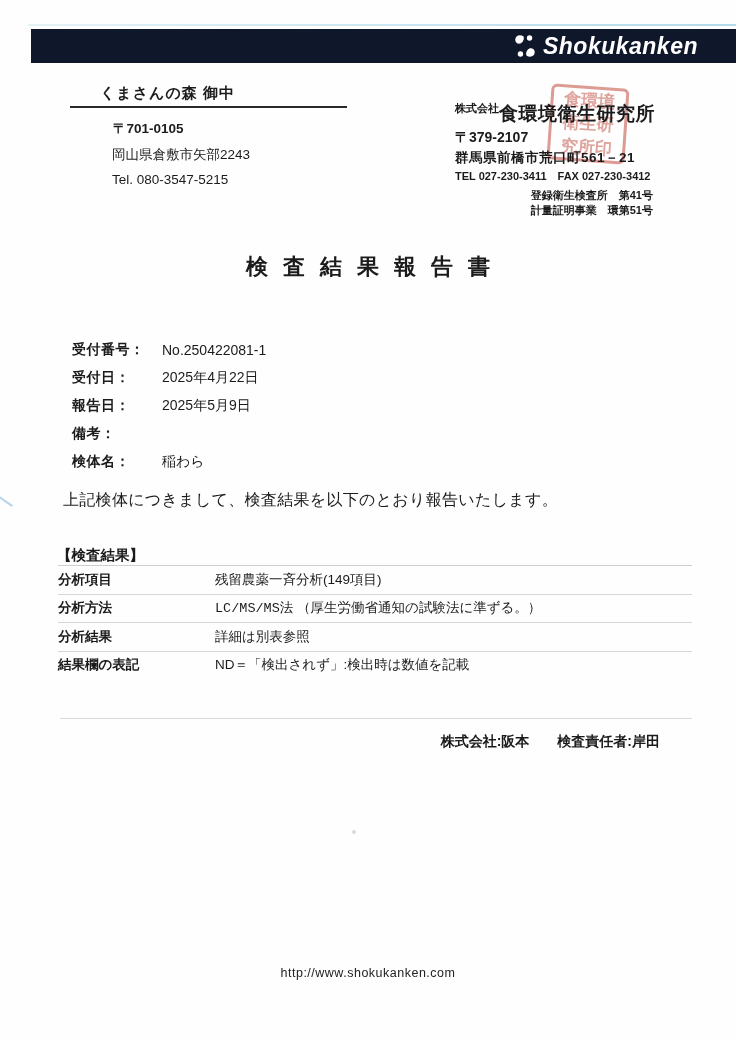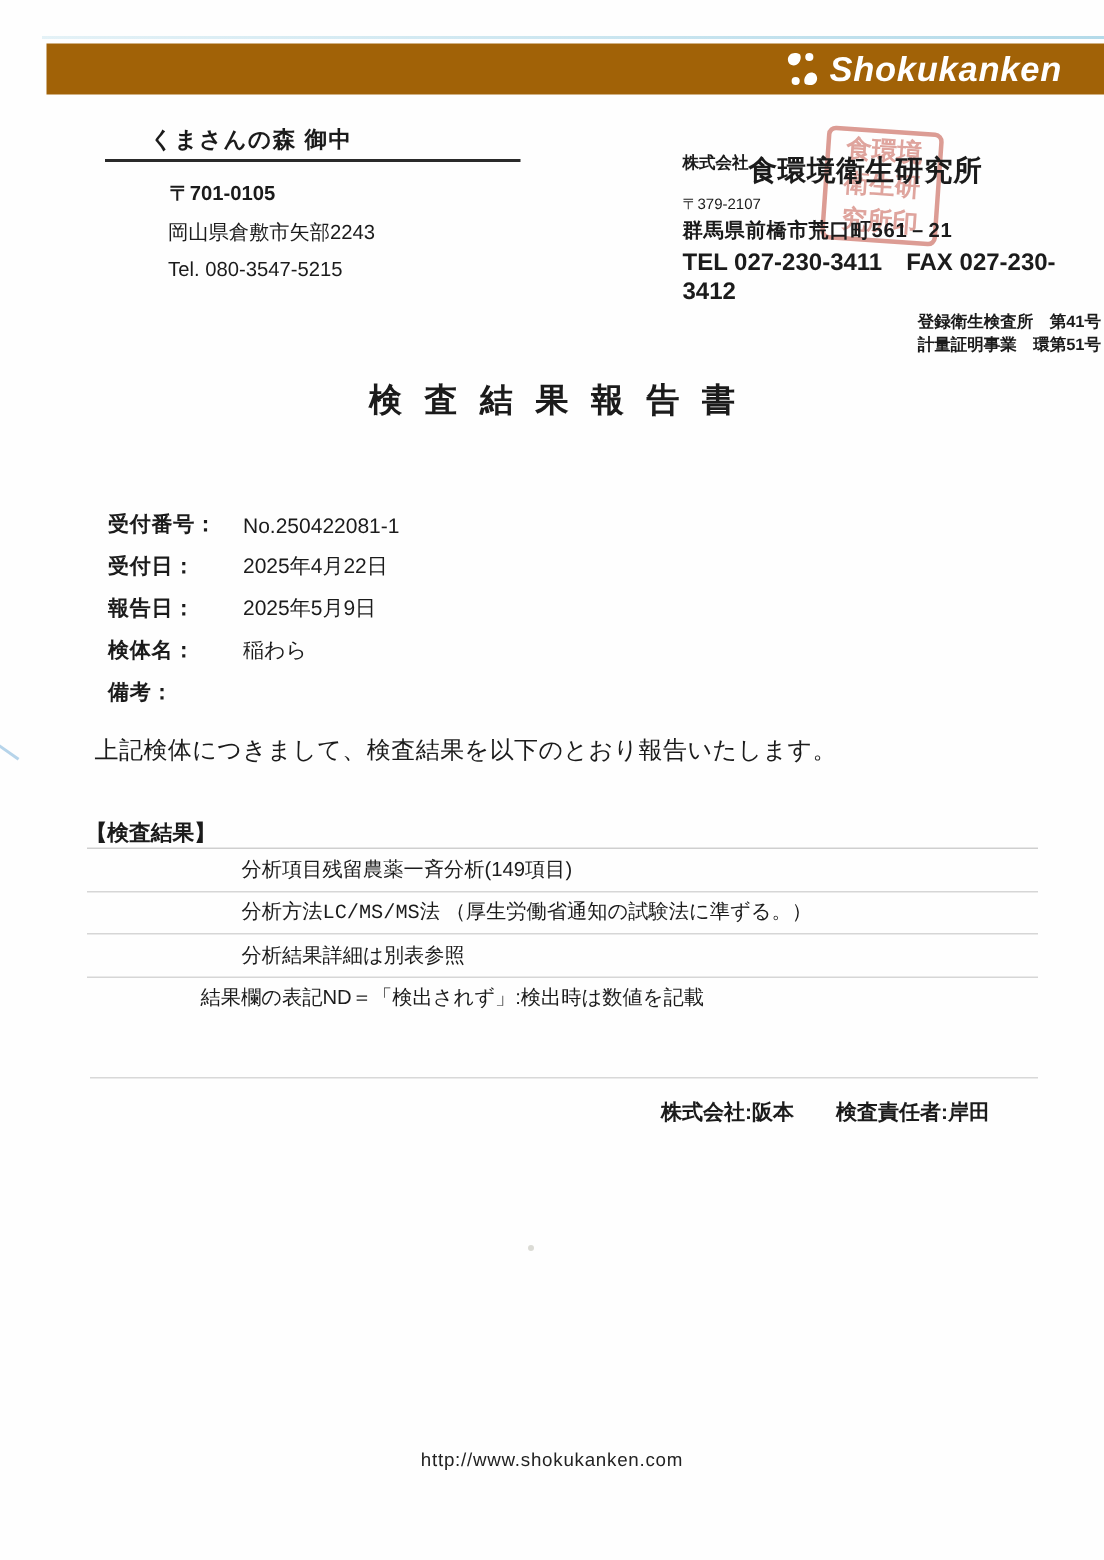--- a/index.html
+++ b/index.html
@@ -10,60 +10,60 @@
     color:#1b1b1b;
   }
   
   .scan-topline{position:absolute;left:28px;top:24px;width:708px;height:2px;
     background:linear-gradient(90deg,rgba(150,205,225,.25),rgba(130,195,220,.6));}
   .scan-tick{position:absolute;left:-4px;top:500px;width:18px;height:2px;
     background:#7ab0d8;opacity:.55;transform:rotate(35deg);}
   .scan-dot{position:absolute;left:352px;top:830px;width:4px;height:4px;border-radius:50%;
     background:#9a9a8a;opacity:.35;}
   
-  .banner{position:absolute;left:31px;top:29px;width:705px;height:34px;background:#a16207;
-    display:flex;align-items:center;justify-content:flex-end;padding-right:28px;box-sizing:border-box;}
+  .banner{position:absolute;left:31px;top:29px;width:705px;height:34px;background:#0f172a;
+    display:flex;align-items:center;justify-content:flex-end;padding-right:38px;box-sizing:border-box;}
   .banner .brand{color:#ffffff;font-size:23px;font-weight:bold;font-style:italic;letter-spacing:.5px;}
   .banner svg{margin-right:5px;}
   
   .recipient-name{position:absolute;left:100px;top:84px;font-size:15px;font-weight:bold;letter-spacing:1px;}
   .recipient-underline{position:absolute;left:70px;top:106px;width:277px;height:2px;background:#2a2a2a;}
   .recipient-postal{position:absolute;left:113px;top:120px;font-size:13.5px;font-weight:700;}
   .recipient-address{position:absolute;left:112px;top:146px;font-size:13.5px;font-weight:500;}
   .recipient-tel{position:absolute;left:112px;top:172px;font-size:13.5px;font-weight:500;}
   
   .stamp{position:absolute;left:549px;top:86px;width:72px;height:70px;
     border:3px solid rgba(192,74,60,.55);border-radius:6px;transform:rotate(4deg);
     display:flex;flex-direction:column;justify-content:space-around;align-items:center;
     color:rgba(192,74,60,.5);font-size:17px;font-weight:bold;line-height:1;z-index:1;}
   .issuer{position:absolute;left:455px;top:101px;z-index:2;}
   .issuer-nameline{display:flex;align-items:flex-start;}
   .issuer-prefix{font-size:11px;font-weight:bold;}
   .issuer-name{font-size:19px;font-weight:bold;letter-spacing:.5px;}
-  .issuer-postal{font-size:10px;font-weight:400;margin-top:2px;}
+  .issuer-postal{font-size:14px;font-weight:700;margin-top:2px;}
   .issuer-address{font-size:13.5px;font-weight:600;margin-top:2px;letter-spacing:.5px;}
-  .issuer-telfax{font-size:16px;font-weight:600;margin-top:2px;}
+  .issuer-telfax{font-size:11px;font-weight:600;margin-top:2px;}
   .issuer-regs{margin-top:4px;text-align:right;padding-right:2px;}
   .issuer-reg{font-size:11px;font-weight:600;line-height:1.35;}
   
   .report-title{position:absolute;left:0;top:252px;width:100%;text-align:center;
     font-size:22px;font-weight:bold;letter-spacing:15px;text-indent:15px;}
   
   .info{position:absolute;left:72px;top:336px;}
   .info-row{display:flex;height:28px;align-items:center;font-size:14px;}
   .info-label{width:90px;font-weight:600;letter-spacing:.5px;}
   .info-value{font-weight:500;}
   
   .statement{position:absolute;left:63px;top:490px;font-size:16px;font-weight:500;letter-spacing:.3px;}
   
   .results-heading{position:absolute;left:57px;top:546px;font-size:14.5px;font-weight:bold;}
   .results-table{position:absolute;left:58px;top:565px;width:634px;border-top:1px solid #cfcfcf;}
   .result-row{display:flex;height:27.5px;align-items:center;border-bottom:1px solid #d6d6d6;font-size:13.5px;}
   .result-row:last-child{border-bottom:none;}
-  .result-label{width:157px;text-align:right;font-weight:400;}
+  .result-label{width:157px;text-align:left;font-weight:700;}
   .result-value{font-weight:500;}
   .mono{font-family:"Liberation Mono","DejaVu Sans Mono",monospace;}
   
   .signoff-line{position:absolute;left:60px;top:718px;width:632px;height:1px;background:#d8d8d8;}
   .signoff{position:absolute;right:76px;top:733px;display:flex;gap:28px;font-size:14px;font-weight:600;}
   
   .footer-url{position:absolute;left:0;top:966px;width:100%;text-align:center;
     font-size:12.5px;font-weight:500;letter-spacing:.5px;color:#222;}
 </style>
 </head>
@@ -122,26 +122,26 @@
     </div>
     <div class="info-row">
       <span class="info-label">受付日：</span>
       <span class="info-value">2025年4月22日</span>
     </div>
     <div class="info-row">
       <span class="info-label">報告日：</span>
       <span class="info-value">2025年5月9日</span>
     </div>
     <div class="info-row">
+      <span class="info-label">備考：</span>
+      <span class="info-value"></span>
+    </div>
+    <div class="info-row">
       <span class="info-label">検体名：</span>
       <span class="info-value">稲わら</span>
-    </div>
-    <div class="info-row">
-      <span class="info-label">備考：</span>
-      <span class="info-value"></span>
     </div>
   </div>
 
   <div class="statement">上記検体につきまして、検査結果を以下のとおり報告いたします。</div>
 
   <div class="results-heading">【検査結果】</div>
   <div class="results-table">
     <div class="result-row">
       <span class="result-label">分析項目</span>
       <span class="result-value"><span class="mono"></span><span>残留農薬一斉分析(149項目)</span></span>

